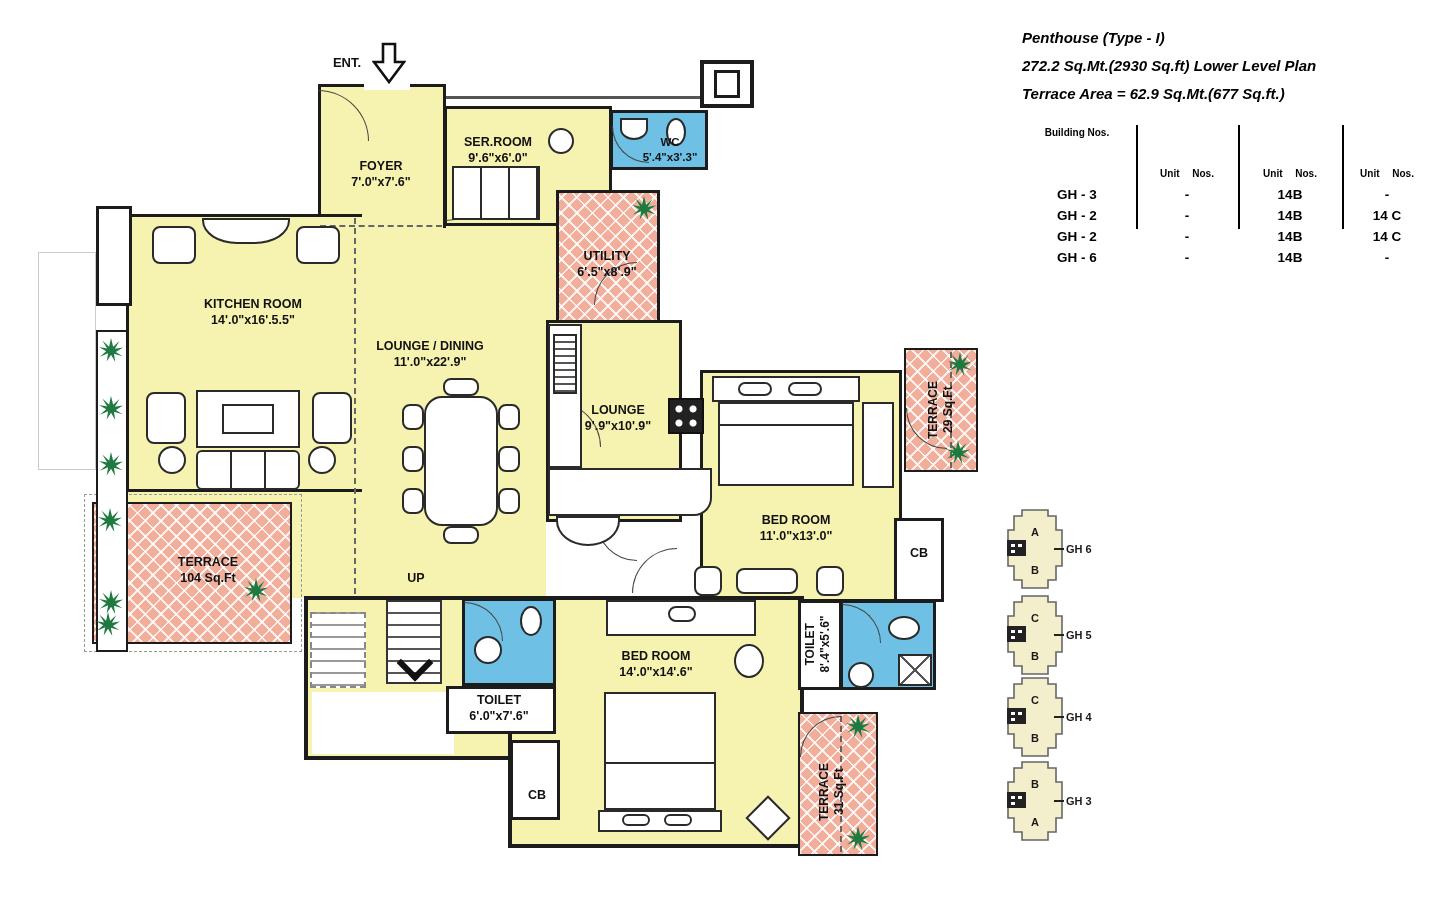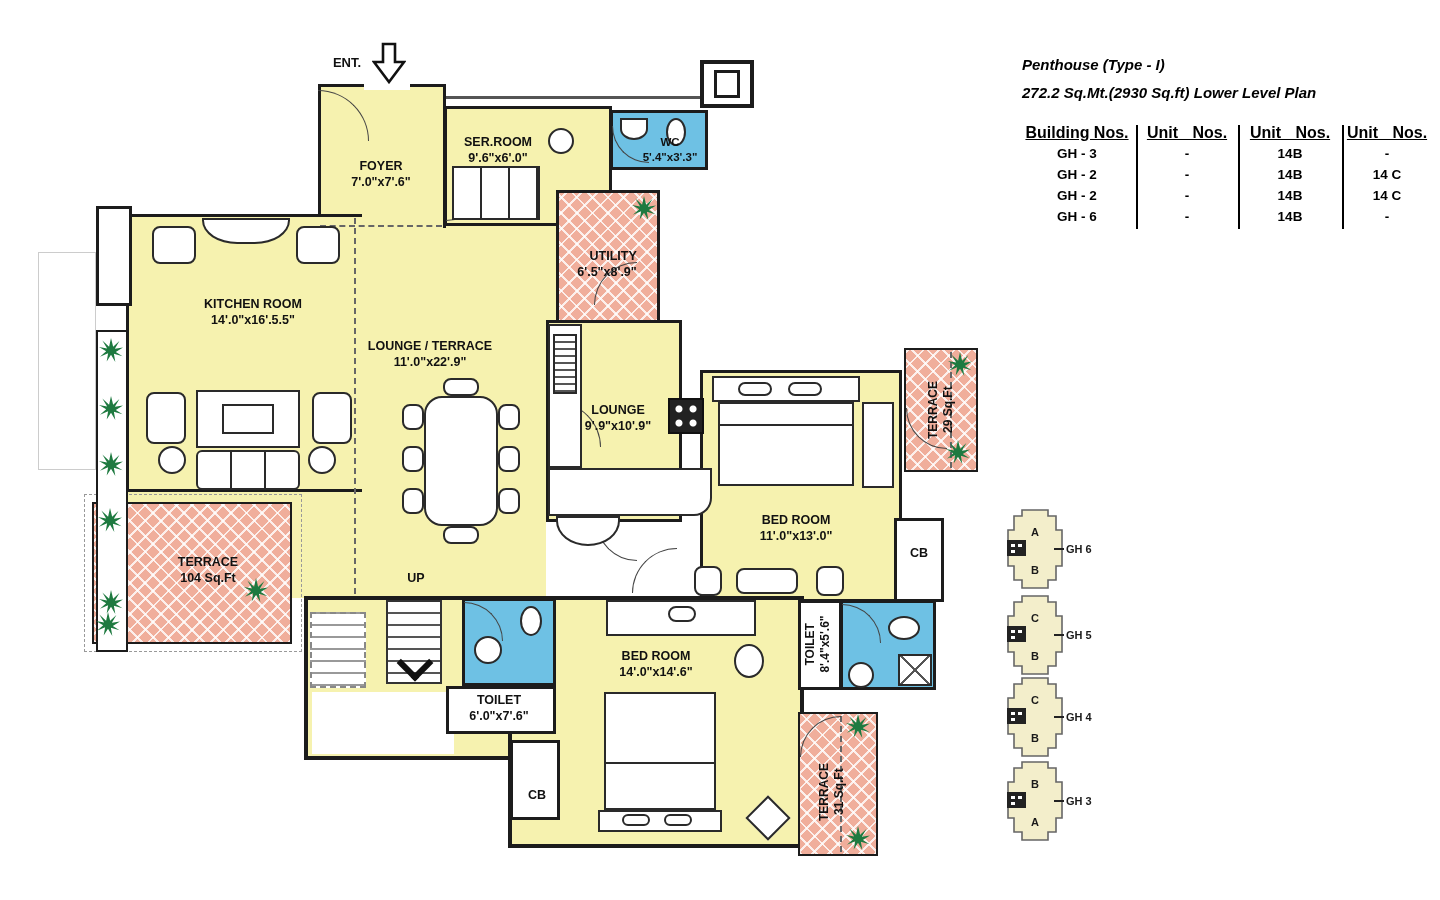--- a/index.html
+++ b/index.html
@@ -45,26 +45,26 @@
                            68% 100%,50% 70%,32% 98%,38% 64%,4% 78%,30% 55%,0% 38%,34% 44%,14% 10%,42% 36%);}
   .arc{position:absolute;z-index:18;border:1.6px solid #444;background:transparent;}
   .arc-tl{border-right:none!important;border-bottom:none!important;border-top-left-radius:100%;}
   .arc-tr{border-left:none!important;border-bottom:none!important;border-top-right-radius:100%;}
   .arc-bl{border-right:none!important;border-top:none!important;border-bottom-left-radius:100%;}
   .arc-br{border-left:none!important;border-top:none!important;border-bottom-right-radius:100%;}
   .chev{position:absolute;width:20px;height:20px;border-left:6px solid #111;border-bottom:6px solid #111;
         transform:rotate(-45deg);z-index:25;}
   
   #titleblock{position:absolute;left:1022px;top:24px;width:400px;
-              font-weight:700;font-style:italic;font-size:15px;line-height:28px;color:#000;margin-top:27px;}
+              font-weight:700;font-style:italic;font-size:15px;line-height:28px;color:#000;}
   #unit-table{position:absolute;left:1018px;top:122px;width:414px;z-index:40;}
   #unit-table .trow{display:grid;grid-template-columns:118px 102px 104px 90px;}
   #unit-table .cell{text-align:center;font-weight:700;font-size:13.5px;line-height:21px;color:#000;}
-  #unit-table .hdr{font-size:16px;text-decoration:underline;}
-  #unit-table .wsp{word-spacing:10px;}
+  #unit-table .hdr{font-size:10px;}
+  #unit-table .wsp{word-spacing:10px;margin-top:41px;}
   .vsep{position:absolute;top:3px;width:0;border-left:2px solid #000;height:104px;z-index:41;}
   
   #keyplan{position:absolute;left:1002px;top:498px;z-index:40;}
   #keyplan text{font-family:"Liberation Sans",sans-serif;font-weight:700;fill:#1a1a1a;}
 </style>
 </head>
 <body>
 
 <div id="canvas">
 
@@ -205,30 +205,30 @@
       <div>7'.0"x7'.6"</div>
     </div>
     <div class="fp-label" style="left:498px;top:150px;">
       <div>SER.ROOM</div>
       <div>9'.6"x6'.0"</div>
     </div>
     <div class="fp-label" style="left:670px;top:150px;font-size:11.5px;">
       <div>WC</div>
       <div>5'.4"x3'.3"</div>
     </div>
-    <div class="fp-label" style="left:607px;top:264px;text-align:right;">
+    <div class="fp-label" style="left:607px;top:264px;">
       <div>UTILITY</div>
       <div>6'.5"x8'.9"</div>
     </div>
     <div class="fp-label" style="left:253px;top:312px;">
       <div>KITCHEN ROOM</div>
       <div>14'.0"x16'.5.5"</div>
     </div>
     <div class="fp-label" style="left:430px;top:354px;">
-      <div>LOUNGE / TERRACE</div>
+      <div>LOUNGE / DINING</div>
       <div>11'.0"x22'.9"</div>
     </div>
     <div class="fp-label" style="left:618px;top:418px;">
       <div>LOUNGE</div>
       <div>9'.9"x10'.9"</div>
     </div>
     <div class="fp-label" style="left:796px;top:528px;">
       <div>BED ROOM</div>
       <div>11'.0"x13'.0"</div>
     </div>
@@ -257,20 +257,21 @@
       <div>TERRACE</div>
       <div>31 Sq.Ft</div>
     </div>
     <div class="fp-label" style="left:919px;top:553px;">CB</div>
     <div class="fp-label" style="left:537px;top:795px;">CB</div>
   </div>
 
   <div id="titleblock">
     <div>Penthouse (Type - I)</div>
     <div>272.2 Sq.Mt.(2930 Sq.ft) Lower Level Plan</div>
+    <div>Terrace Area = 62.9 Sq.Mt.(677 Sq.ft.)</div>
   </div>
 
   <div id="unit-table">
     <div class="vsep" style="left:118px;"></div>
     <div class="vsep" style="left:220px;"></div>
     <div class="vsep" style="left:324px;"></div>
     <div class="trow">
       <div class="cell hdr">Building Nos.</div>
       <div class="cell hdr wsp">Unit Nos.</div>
       <div class="cell hdr wsp">Unit Nos.</div>

